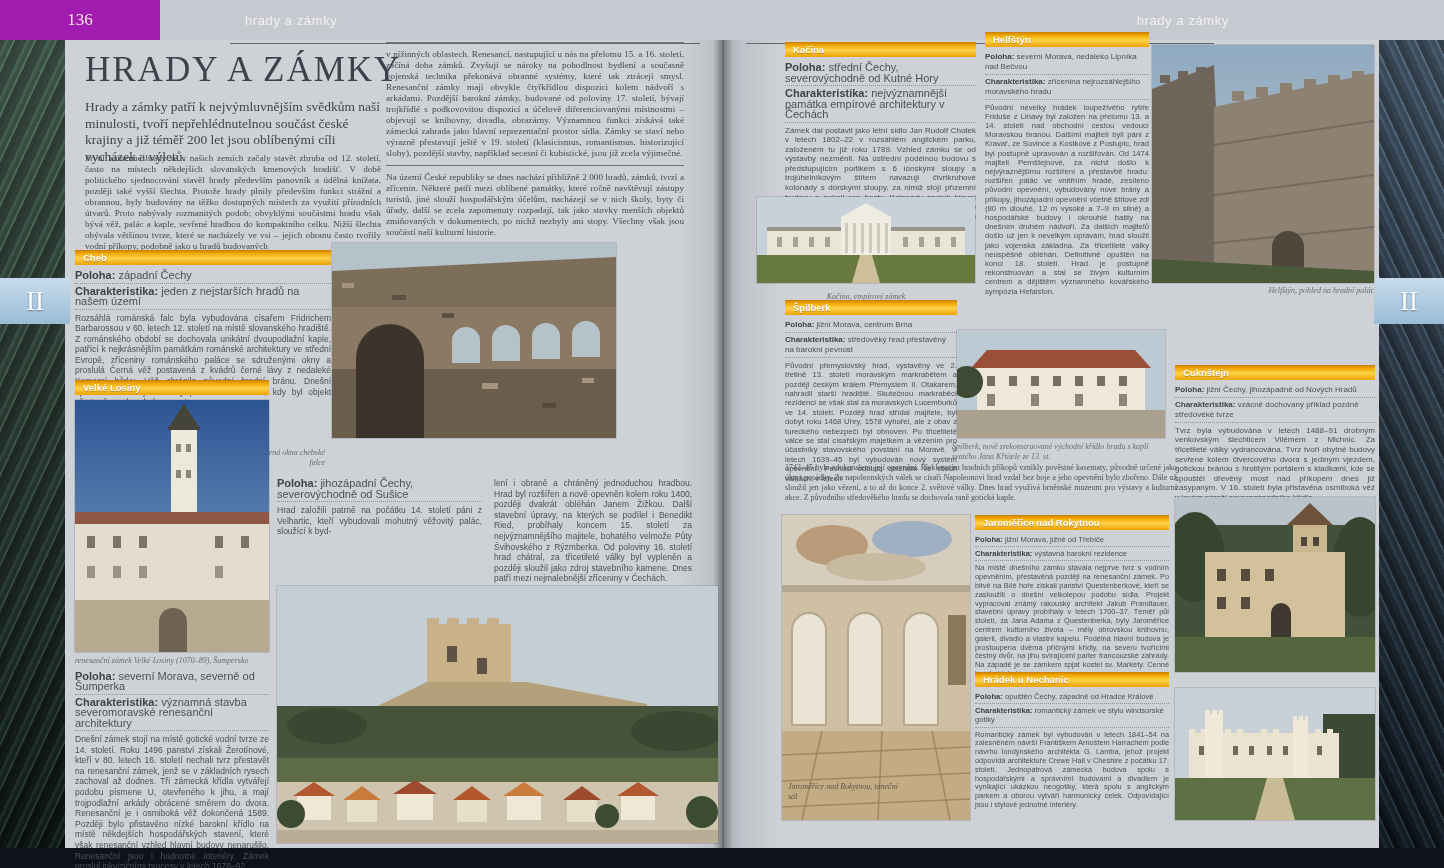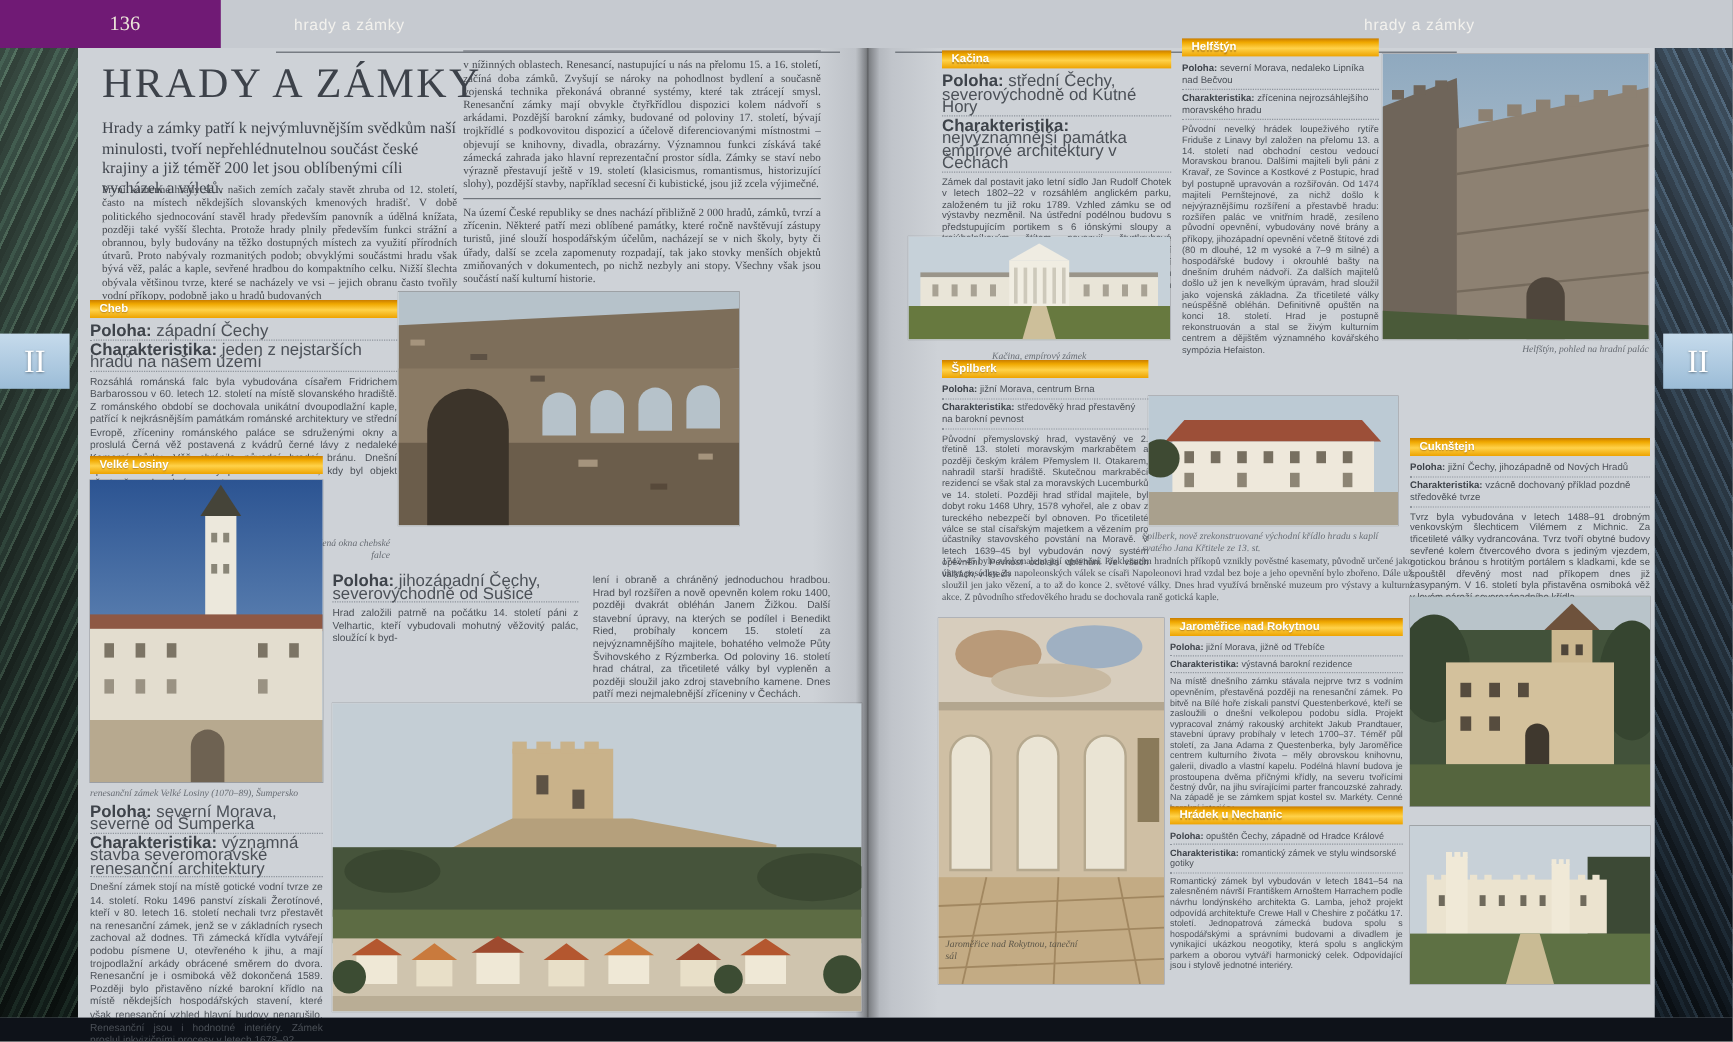--- a/index.html
+++ b/index.html
@@ -1,58 +1,58 @@
 <!DOCTYPE html>
 <html><head>
 <meta charset="utf-8">
 <style>
   html,body{margin:0;padding:0;background:#555;}
   .canvas{position:relative;width:1444px;height:868px;overflow:hidden;background:#c7cbd1;font-family:"Liberation Sans",sans-serif;}
   
   .topbar{position:absolute;left:0;top:0;width:1444px;height:40px;background:#c6cad0;}
-  .numbox{position:absolute;top:0;width:160px;height:40px;background:#701a75;color:#ece7da;
-          font-family:"Liberation Serif",serif;font-size:17px;display:flex;align-items:center;justify-content:center;padding-left:24px;}
+  .numbox{position:absolute;top:0;width:160px;height:40px;background:#a21caf;color:#ece7da;
+          font-family:"Liberation Serif",serif;font-size:17px;display:flex;align-items:center;justify-content:center;}
   .numbox.l{left:0;} .numbox.r{right:0;}
   .runhead{position:absolute;top:13px;font-size:13px;letter-spacing:.6px;color:#f2f1ed;}
   .runhead.l{left:245px;} .runhead.r{right:215px;}
   .headrule{position:absolute;top:43px;height:1px;background:#62686f;}
   .headrule.l{left:230px;width:470px;} .headrule.r{left:746px;width:468px;}
   
   .tex{position:absolute;top:40px;height:808px;width:65px;
        background:linear-gradient(160deg,rgba(140,170,150,.28),rgba(0,0,0,.45)),
        repeating-linear-gradient(115deg,#16231f 0 5px,#2c473c 5px 8px,#1d302a 8px 12px,#3e5a4b 12px 14px,#101a17 14px 19px);}
   .tex.l{left:0;} .tex.r{right:0;background:linear-gradient(200deg,rgba(150,170,190,.25),rgba(0,0,0,.45)),
        repeating-linear-gradient(65deg,#1a2733 0 5px,#2c4254 5px 8px,#202f3c 8px 12px,#3e566b 12px 14px,#111a22 14px 19px);}
   .bottombar{position:absolute;left:0;bottom:0;width:1444px;height:20px;background:#0e1219;}
   
   .page{position:absolute;top:40px;height:808px;}
   .page.l{left:65px;width:658px;background:linear-gradient(90deg,#ced2d7 0%,#ced2d7 93%,#bcc0c6 99%,#a8acb2 100%);}
   .page.r{left:723px;width:657px;background:linear-gradient(90deg,#a8acb2 0%,#c0c4ca 3%,#ced2d7 9%,#ced2d7 100%);}
   .gutter{position:absolute;left:713px;top:40px;width:20px;height:808px;
           background:linear-gradient(90deg,rgba(0,0,0,0),rgba(0,0,0,.28) 45%,rgba(0,0,0,.45) 50%,rgba(0,0,0,.25) 58%,rgba(0,0,0,0));}
   
-  .tab{position:absolute;top:278px;width:58px;height:46px;background:linear-gradient(180deg,#c6dbec,#9bbcd7);
+  .tab{position:absolute;top:278px;width:70px;height:46px;background:linear-gradient(180deg,#c6dbec,#9bbcd7);
        color:#fff;font-family:"Liberation Serif",serif;font-size:27px;display:flex;align-items:center;justify-content:center;
        text-shadow:0 1px 2px rgba(0,0,0,.4);}
   .tab.l{left:0;} .tab.r{right:0;}
   
   .title{position:absolute;left:85px;top:50px;font-family:"Liberation Serif",serif;font-size:35px;
          letter-spacing:2px;color:#3d424a;}
   .lead{position:absolute;left:85px;top:99px;width:296px;font-family:"Liberation Serif",serif;
         font-size:13.5px;line-height:16.5px;color:#3f444c;}
   .intro{font-family:"Liberation Serif",serif;font-size:9.2px;line-height:11px;color:#45494f;text-align:justify;}
   .introL{position:absolute;left:85px;top:153px;width:296px;}
   .introR{position:absolute;left:386px;top:42px;width:298px;border-top:1px solid #70757c;padding-top:6px;}
   .introR .rule{height:1px;background:#70757c;margin:6px 0;}
   
   .sec{position:absolute;color:#4b5057;}
   .secbar{height:15px;background:linear-gradient(180deg,#c97d00 0%,#f0a800 22%,#ffd24a 55%,#eda300 100%);
           color:#fff;font-weight:bold;font-size:9.5px;line-height:15px;padding-left:8px;
           text-shadow:0 1px 1px rgba(120,70,0,.5);margin-bottom:5px;}
-  .fld{font-size:14px;line-height:10.5px;border-bottom:1px dotted #8d939b;padding-bottom:2px;margin-bottom:2px;}
+  .fld{font-size:11px;line-height:10.5px;border-bottom:1px dotted #8d939b;padding-bottom:2px;margin-bottom:2px;}
   .fld .lb{font-weight:bold;color:#3e434a;}
   .bdy{font-size:8.5px;line-height:10.6px;text-align:justify;margin-top:3px;}
   .sec.tight .fld{font-size:7.6px;line-height:9.2px;}
   .sec.tight .bdy{font-size:7.4px;line-height:8.8px;}
   .sec.mid .bdy{font-size:8px;line-height:9.9px;}
   .sec.mid .fld{font-size:8px;line-height:9.9px;}
   .cols{display:flex;gap:12px;}
   .cols .c1{width:205px;} .cols .c2{width:198px;}
   
   .cap{font-family:"Liberation Serif",serif;font-style:italic;font-size:8px;line-height:9.5px;color:#676c73;}

